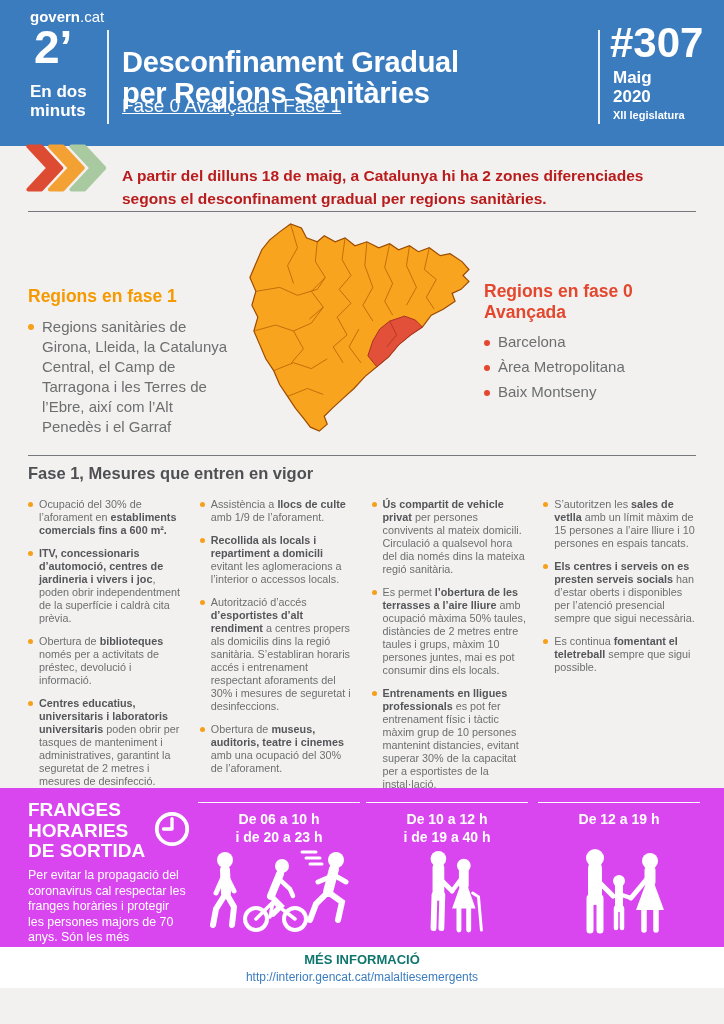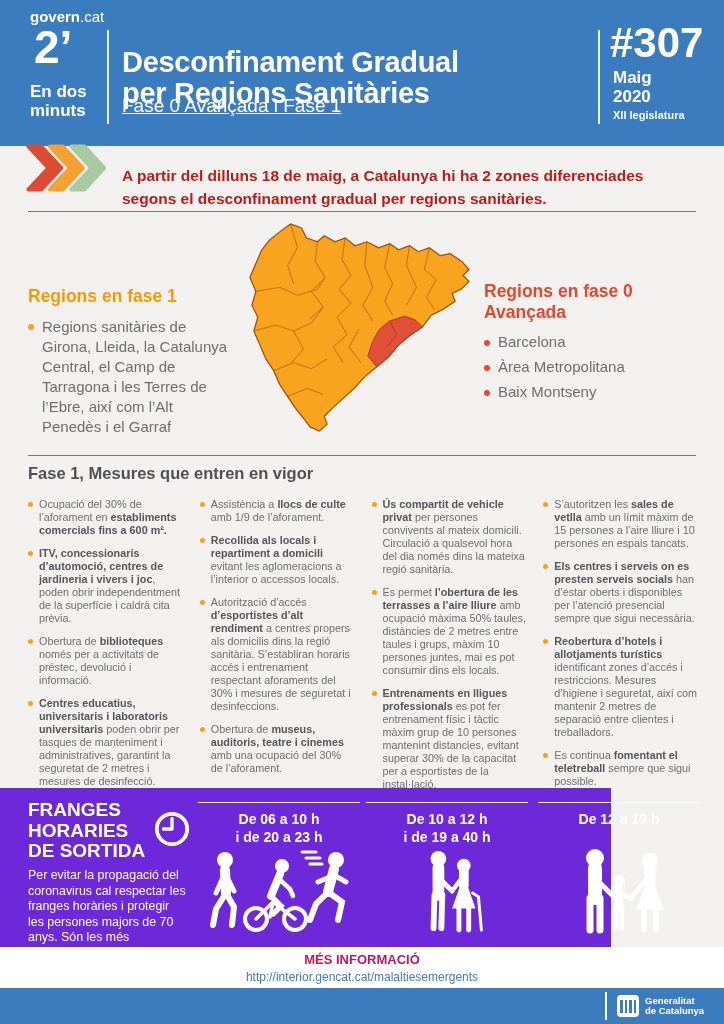--- a/index.html
+++ b/index.html
@@ -43,33 +43,33 @@
   .reg-f0 .dot{background:#E4472E;}
   
   .measures-title{position:absolute;left:28px;top:464px;font-size:16.5px;font-weight:700;color:#4F5054;margin:0;}
   .m-cols{position:absolute;left:28px;top:498px;width:670px;display:flex;gap:17px;}
   .m-col{flex:1 1 0;}
   .m-item{display:flex;margin-bottom:10px;}
   .m-item .dot{width:5px;height:5px;margin:4px 6px 0 0;background:#F5A01B;}
   .m-item p{margin:0;font-size:10.8px;line-height:13px;color:#6D6E70;}
   .m-item b{color:#55565A;}
   
-  .green{position:absolute;left:0;top:788px;width:611px;height:159px;background:#6d28d9;color:#fff;}
+  .green{position:absolute;left:0;top:788px;width:724px;height:159px;background:#d946ef;color:#fff;}
   .fr-title{position:absolute;left:28px;top:12px;font-size:19px;font-weight:700;line-height:20.5px;margin:0;}
   .fr-text{position:absolute;left:28px;top:80px;width:160px;font-size:12.4px;line-height:15.6px;margin:0;}
   .clock{position:absolute;left:153px;top:22px;}
   .slot{position:absolute;top:14px;width:162px;text-align:center;}
   .slot .slot-line{height:0;border-top:1.6px solid #fff;margin-bottom:7px;}
   .slot .slot-t{font-size:14px;font-weight:700;line-height:18px;}
   .slot1{left:198px;} .slot2{left:366px;} .slot3{left:538px;}
   .picto{position:absolute;}
   .picto svg{display:block;}
   
   .infoband{position:absolute;left:0;top:947px;width:724px;height:41px;background:#fff;text-align:center;}
-  .infoband .mi{font-size:13px;font-weight:700;color:#be185d;margin-top:5px;}
+  .infoband .mi{font-size:13px;font-weight:700;color:#0f766e;margin-top:5px;}
   .infoband a{font-size:12px;color:#3B7CBF;text-decoration:none;display:inline-block;margin-top:2px;}
   .bluebar{position:absolute;left:0;top:988px;width:724px;height:36px;background:#3B7CBF;}
   .bb-vline{position:absolute;left:605px;top:4px;width:1.5px;height:28px;background:#fff;}
   .gencat{position:absolute;left:617px;top:7px;display:flex;align-items:center;gap:6px;color:#fff;}
   .gencat-icon{width:22px;height:22px;background:#fff;border-radius:4px;display:flex;align-items:center;justify-content:center;gap:2px;}
   .gencat-icon i{display:block;width:2.5px;height:13px;background:#3B7CBF;}
   .gencat-label{font-size:9.5px;font-weight:700;line-height:10.5px;}
 </style>
 </head>
 <body>
@@ -222,24 +222,20 @@
         <div class="m-item">
           <span class="dot"></span>
           <p><span>S’autoritzen les </span><b>sales de vetlla</b><span> amb un límit màxim de 15 persones a l’aire lliure i 10 persones en espais tancats.</span></p>
         </div>
         <div class="m-item">
           <span class="dot"></span>
           <p><b>Els centres i serveis on es presten serveis socials</b><span> han d’estar oberts i disponibles per l’atenció presencial sempre que sigui necessària.</span></p>
         </div>
         <div class="m-item">
           <span class="dot"></span>
-          <p><b>Reobertura d’hotels i allotjaments turístics</b><span> identificant zones d’accés i restriccions. Mesures d’higiene i seguretat, així com mantenir 2 metres de separació entre clientes i treballadors.</span></p>
-        </div>
-        <div class="m-item">
-          <span class="dot"></span>
           <p><span>Es continua </span><b>fomentant el teletreball</b><span> sempre que sigui possible.</span></p>
         </div>
       </div>
   </div>
 
   <section class="green">
     <h2 class="fr-title">
       <span>FRANGES</span><br>
       <span>HORARIES</span><br>
       <span>DE SORTIDA</span>
@@ -328,29 +324,14 @@
         <path d="M66,64 L66,84 M78,64 L78,84" stroke-width="5.5"></path>
       </svg>
     </div>
   </section>
 
   <div class="infoband">
     <div class="mi">MÉS INFORMACIÓ</div>
     <a href="#">http://interior.gencat.cat/malaltiesemergents</a>
   </div>
 
-  <div class="bluebar">
-    <div class="bb-vline"></div>
-    <div class="gencat">
-      <span class="gencat-icon">
-          <i></i>
-          <i></i>
-          <i></i>
-          <i></i>
-        </span>
-      <span class="gencat-label">
-        <span>Generalitat</span><br>
-        <span>de Catalunya</span>
-      </span>
-    </div>
-  </div>
 
 </div>
 
 </body></html>

